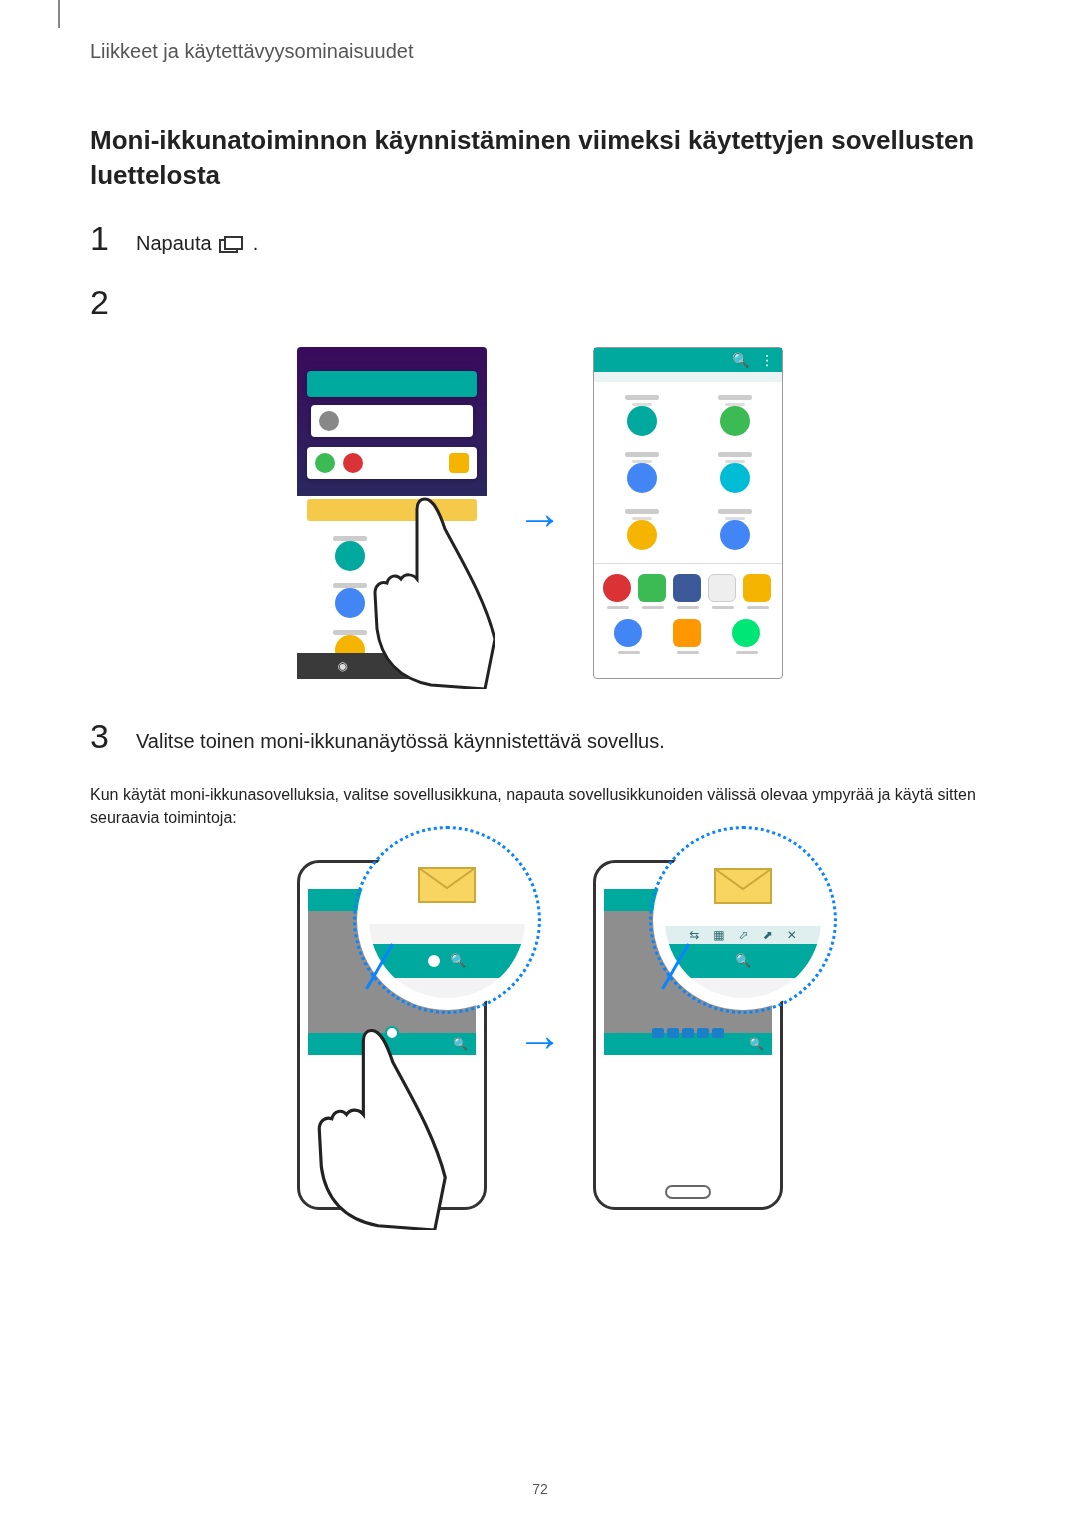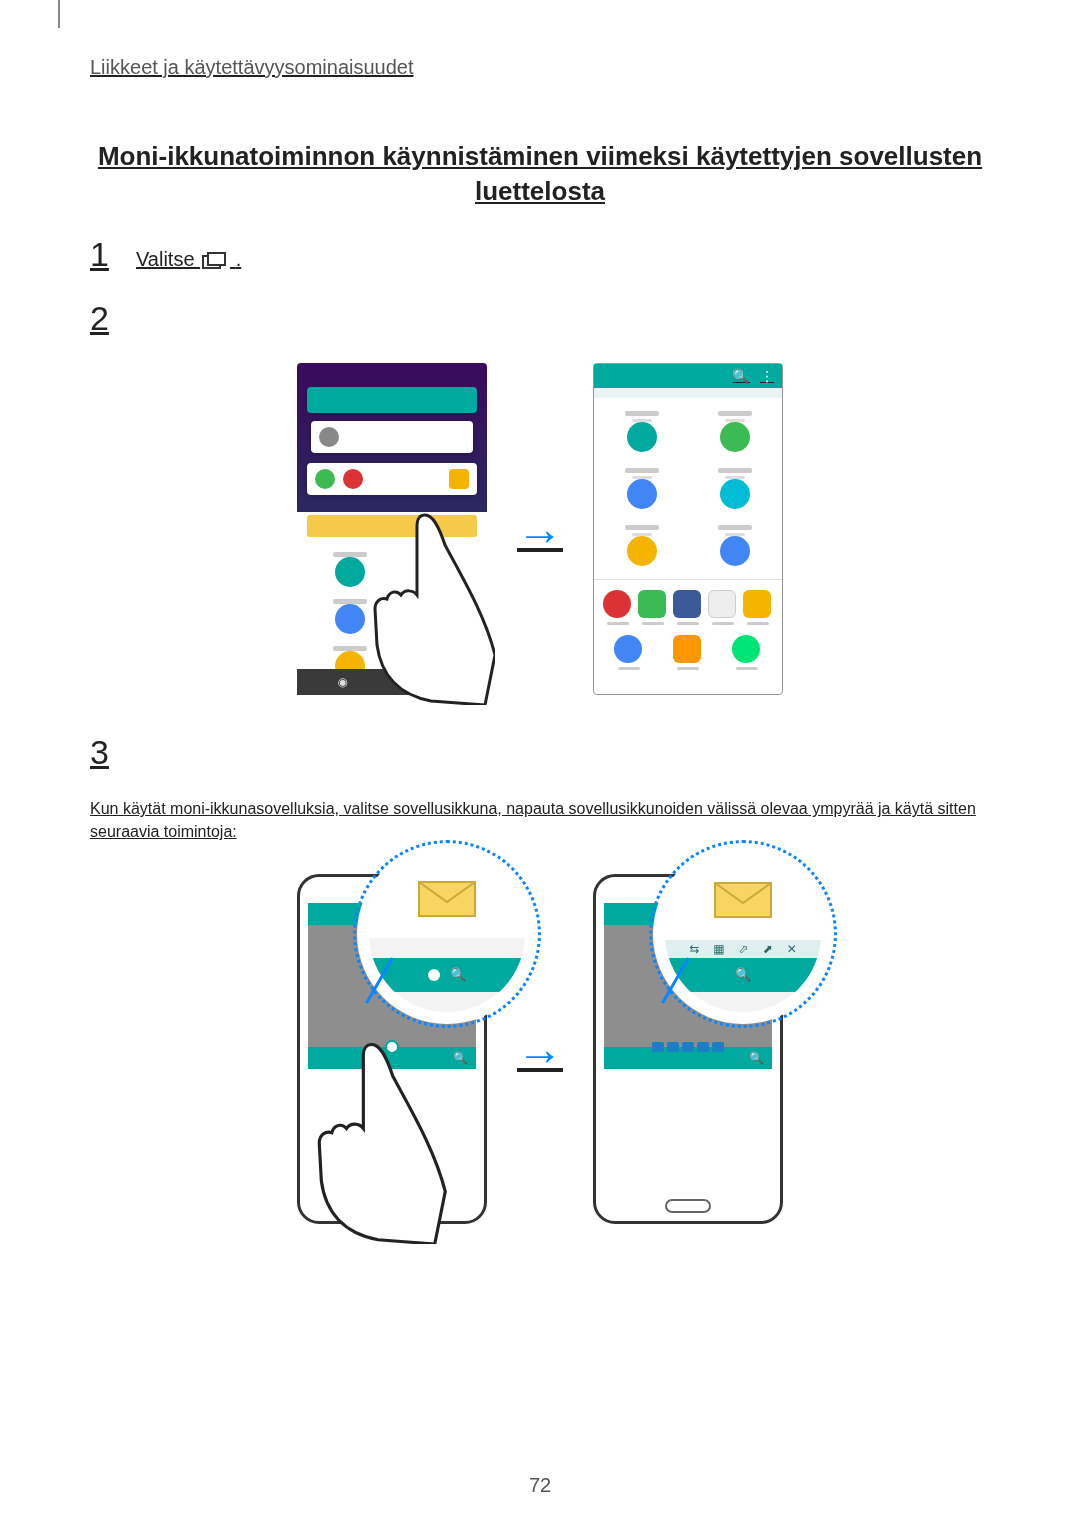--- a/index.html
+++ b/index.html
@@ -5,44 +5,42 @@
   * { box-sizing: border-box; margin: 0; padding: 0; }
   body {
     font-family: Arial, Helvetica, sans-serif;
     background: #fff;
     width: 1080px;
     height: 1527px;
     position: relative;
     color: #222;
   }
   .page {
-    padding: 56px 90px 0 90px;
+    padding: 40px 90px 0 90px;
     position: relative;
     height: 100%;
-    text-decoration: underline;
   }
   .top-rule {
     position: absolute;
     left: 58px;
     top: 0;
     height: 28px;
     width: 2px;
     background: #888;
   }
   .breadcrumb {
     font-size: 20px;
     color: #555;
     margin-bottom: 60px;
   }
   .h2 {
     font-size: 26px;
     font-weight: bold;
     line-height: 1.35;
     margin-bottom: 28px;
-    text-align: center;
   }
   .step {
     display: flex;
     align-items: flex-start;
     gap: 18px;
     margin-bottom: 28px;
     font-size: 20px;
     line-height: 1.4;
   }
   .step-num {
@@ -143,36 +141,36 @@
   .mag-inner .env{flex:1;display:flex;align-items:center;justify-content:center}
   .mag-inner .bar{height:34px;background:#00a99d;display:flex;align-items:center;justify-content:center;gap:10px;color:#fff;font-size:13px}
   .mag-inner .sub{height:20px;background:#f3f3f3}
   .mag-pointer{position:absolute;width:70px;height:70px;left:4px;bottom:-4px;}
   .mag-pointer::before{content:"";position:absolute;left:30px;top:0;width:3px;height:52px;background:#0a84ff;transform:rotate(30deg);transform-origin:top}
 
   .toolbar-icons{height:18px;background:#dfeff0;display:flex;align-items:center;justify-content:center;gap:14px;font-size:12px;color:#2b6b6b}
 
   .page-number{
     position:absolute;bottom:30px;left:50%;transform:translateX(-50%);
-    font-size:20px;color:#555;margin-top:35px;
+    font-size:14px;color:#555;margin-top:35px;
   }
 </style>
 </head>
 <body>
 
 <div class="page">
   <div class="top-rule"></div>
   <div class="breadcrumb">Liikkeet ja käytettävyysominaisuudet</div>
 
   <h2 class="h2">Moni-ikkunatoiminnon käynnistäminen viimeksi käytettyjen sovellusten luettelosta</h2>
 
   <div class="step">
     <div class="step-num">1</div>
     <div class="step-text">
-      <span>Valitse </span>
+      <span>Napauta </span>
       <span class="inline-icon">
         <svg width="26" height="18" viewBox="0 0 26 18">
           <rect x="1" y="4" width="17" height="12" fill="none" stroke="#333" stroke-width="2"></rect>
           <rect x="6" y="1" width="17" height="12" fill="#fff" stroke="#333" stroke-width="2"></rect>
         </svg>
       </span>
       <span>.</span>
     </div>
   </div>
 
@@ -301,20 +299,21 @@
         <div class="t">
             <div class="sq" style="background:#00e676;border-radius:50%"></div>
             <div class="tl"></div>
           </div>
       </div>
     </div>
   </div>
 
   <div class="step">
     <div class="step-num">3</div>
+    <div class="step-text">Valitse toinen moni-ikkunanäytössä käynnistettävä sovellus.</div>
   </div>
 
   <p class="body-text">Kun käytät moni-ikkunasovelluksia, valitse sovellusikkuna, napauta sovellusikkunoiden välissä olevaa ympyrää ja käytä sitten seuraavia toimintoja:</p>
 
   <div class="figure-row" style="margin-top:30px">
     <div style="position:relative">
       <div class="phone-frame">
         <div class="spk"></div>
         <div class="screen">
           <div class="half-top"></div>

